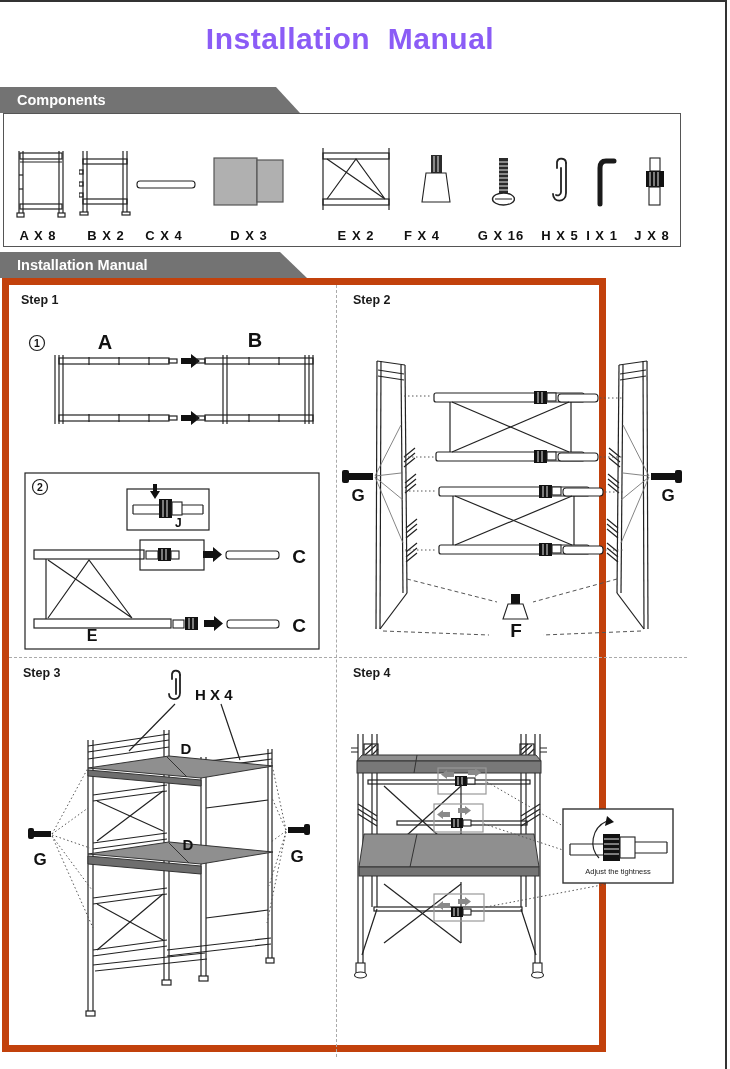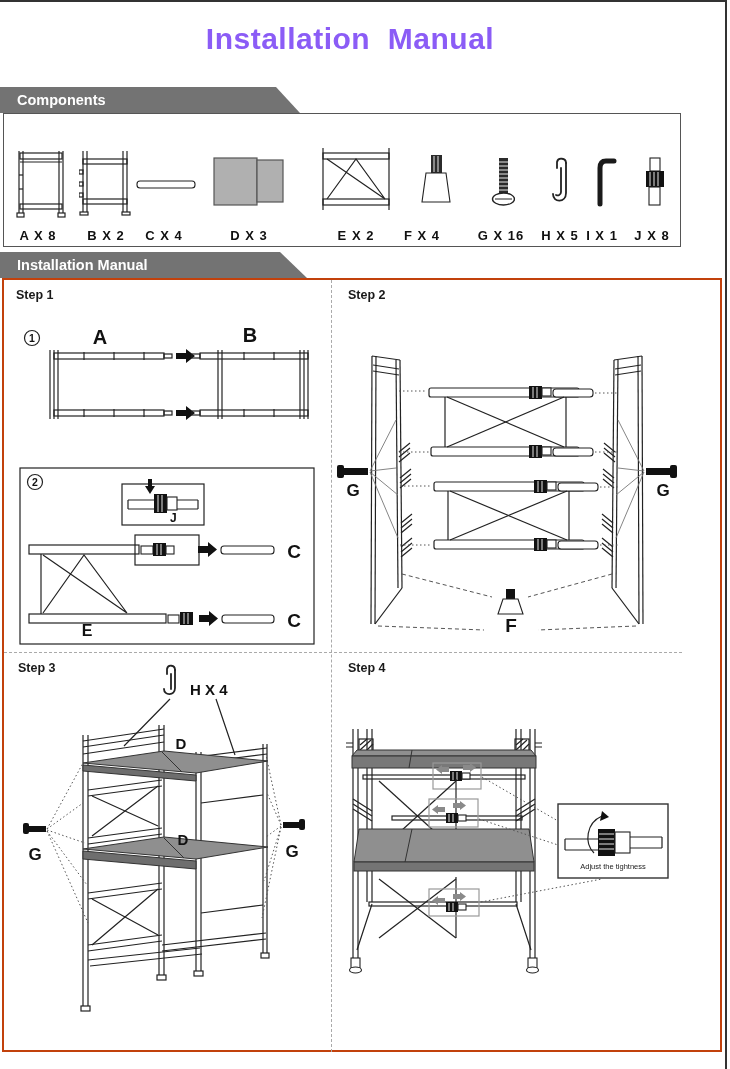--- a/index.html
+++ b/index.html
@@ -10,21 +10,21 @@
               letter-spacing:.5px;white-space:pre;color:#8b5cf6;}
   .banner{height:26px;background:#737373;color:#fff;font-size:14.5px;font-weight:bold;
           line-height:26px;padding-left:17px;box-sizing:border-box;}
   #banner-components{left:0;top:87px;width:300px;
       clip-path:polygon(0 0,276px 0,300px 100%,0 100%);}
   #banner-guide{left:0;top:252px;width:307px;
       clip-path:polygon(0 0,280px 0,307px 100%,0 100%);}
   #components-box{left:3px;top:113px;width:678px;height:134px;border:1px solid #555;box-sizing:border-box;}
   .comp-label{position:absolute;top:114px;height:18px;width:64px;text-align:center;
               font-size:13px;font-weight:bold;letter-spacing:1px;color:#111;}
-  #guide-box{left:2px;top:278px;width:720px;height:774px;border:2px solid #c2410c;box-sizing:border-box;}
+  #guide-box{left:2px;top:278px;width:604px;height:774px;border:7px solid #c2410c;box-sizing:border-box;}
   .divider-v{position:absolute;left:327px;top:0;width:0;height:772px;border-left:1px dashed #aaa;}
   .divider-h{position:absolute;left:0;top:372px;height:0;width:678px;border-top:1px dashed #aaa;}
   #page-border-right{left:725px;top:0;width:2px;height:1069px;background:#333;}
   #page-border-top{left:0;top:0;width:727px;height:2px;background:#333;}
   .step-text{font-size:12.5px;font-weight:bold;fill:#1a1a1a;}
   .part-lbl{font-weight:bold;fill:#111;}
   svg{position:absolute;}
   .ln{stroke:#222;stroke-width:1.2;fill:none;}
   .lnthin{stroke:#777;stroke-width:.9;fill:none;}
   .dot{stroke:#555;stroke-width:1;fill:none;stroke-dasharray:1.5 2.5;}

